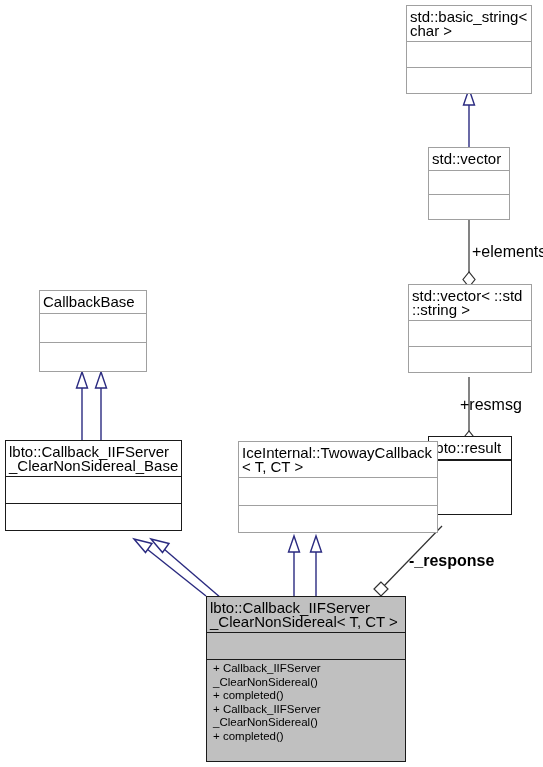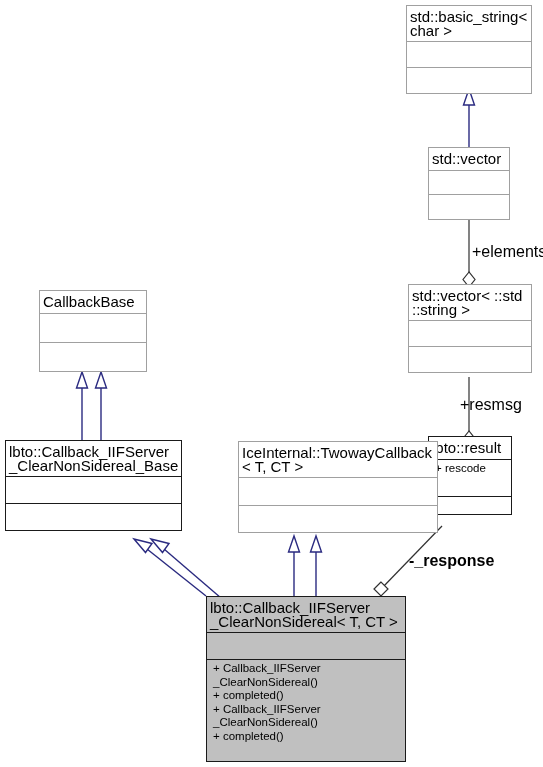--- a/index.html
+++ b/index.html
@@ -163,21 +163,20 @@
     <div class="compartment empty"></div>
     <div class="sep"></div>
     <div class="compartment empty"></div>
   </div>
 
   <div class="edge-label" style="left:460px; top:398px;">+resmsg</div>
 
   <div class="node strong" style="left:428px; top:436px; width:84px; height:79px;">
     <div class="title">lbto::result</div>
     <div class="sep"></div>
-    <div class="compartment">+ rescode</div>
     <div class="sep"></div>
     <div class="compartment empty"></div>
   </div>
 
   <div class="edge-label" style="left:409px; top:554px;font-weight:bold;">-_response</div>
 
   <div class="node" style="left:39px; top:290px; width:108px; height:82px;">
     <div class="title">CallbackBase</div>
     <div class="sep"></div>
     <div class="compartment empty"></div>

